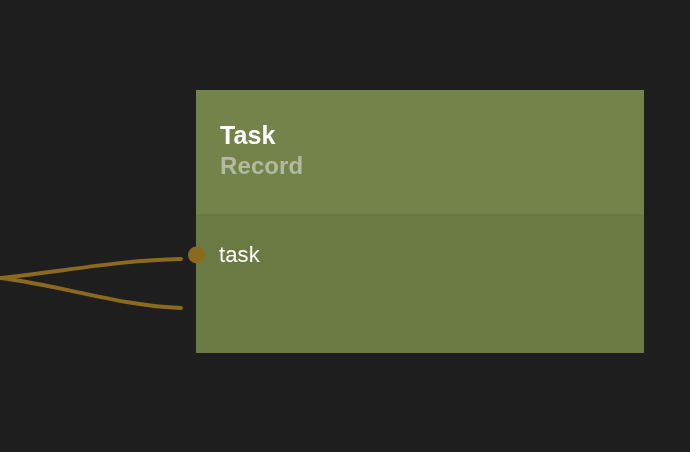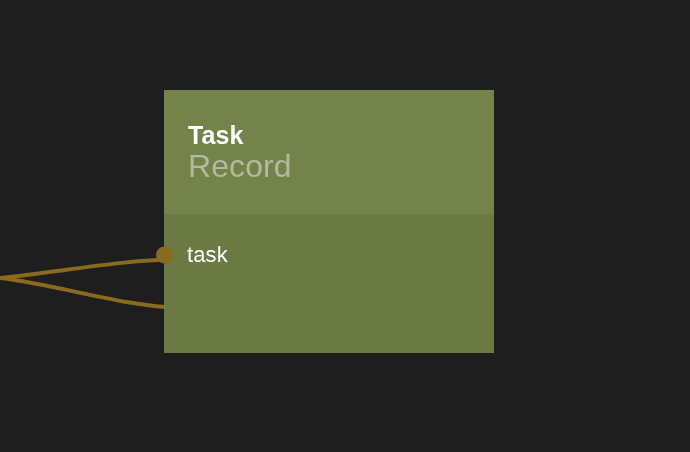--- a/index.html
+++ b/index.html
@@ -53,22 +53,22 @@
     padding: 30px 0 0 24px;
   }
   .node-title {
     font-size: 25px;
     font-weight: bold;
     color: #ffffff;
     line-height: 30px;
     letter-spacing: 0.1px;
   }
   .node-subtitle {
-    font-size: 32px;
-    font-weight: normal;
+    font-size: 24px;
+    font-weight: bold;
     color: #b4b9a2;
     line-height: 32px;
     letter-spacing: 0.1px;
   }
 
   .node-body {
     background: #6b7a42;
     flex: 1 1 auto;
     position: relative;
     padding-top: 16px;
@@ -105,21 +105,21 @@
 </head>
 <body>
 
 <div id="canvas" style="background: rgb(30, 30, 30);">
 
   <svg id="edge-layer" viewBox="0 0 690 452" width="690" height="452">
     <path d="M 0 278 C 60 272, 120 260, 181 259" stroke="#8a6a1e" stroke-width="4"></path>
     <path d="M 0 278 C 60 285, 120 306, 181 308" stroke="#8a6a1e" stroke-width="4"></path>
   </svg>
 
-  <div id="node-card" style="left: 164px; top: 90px; width: 330px; height: 263px;">
+  <div id="node-card" style="left: 196px; top: 90px; width: 448px; height: 263px;">
 
     <div class="node-header" style="background: rgb(116, 131, 74);">
       <div class="node-title" style="color: rgb(255, 255, 255);">Task</div>
       <div class="node-subtitle" style="color: rgb(180, 185, 162);">Record</div>
     </div>
 
     <div class="node-body" style="background: rgb(107, 122, 66);">
 
       <div class="field-row">
         <span class="port" style="background: rgb(138, 106, 30);"></span>

